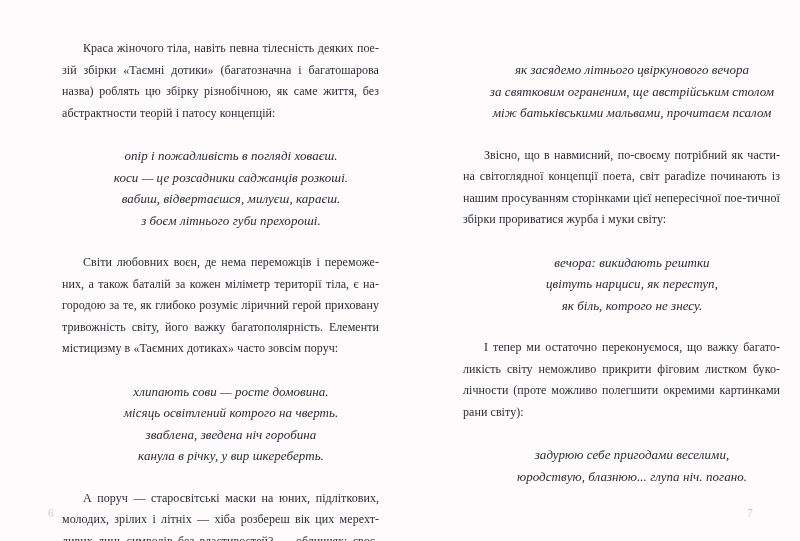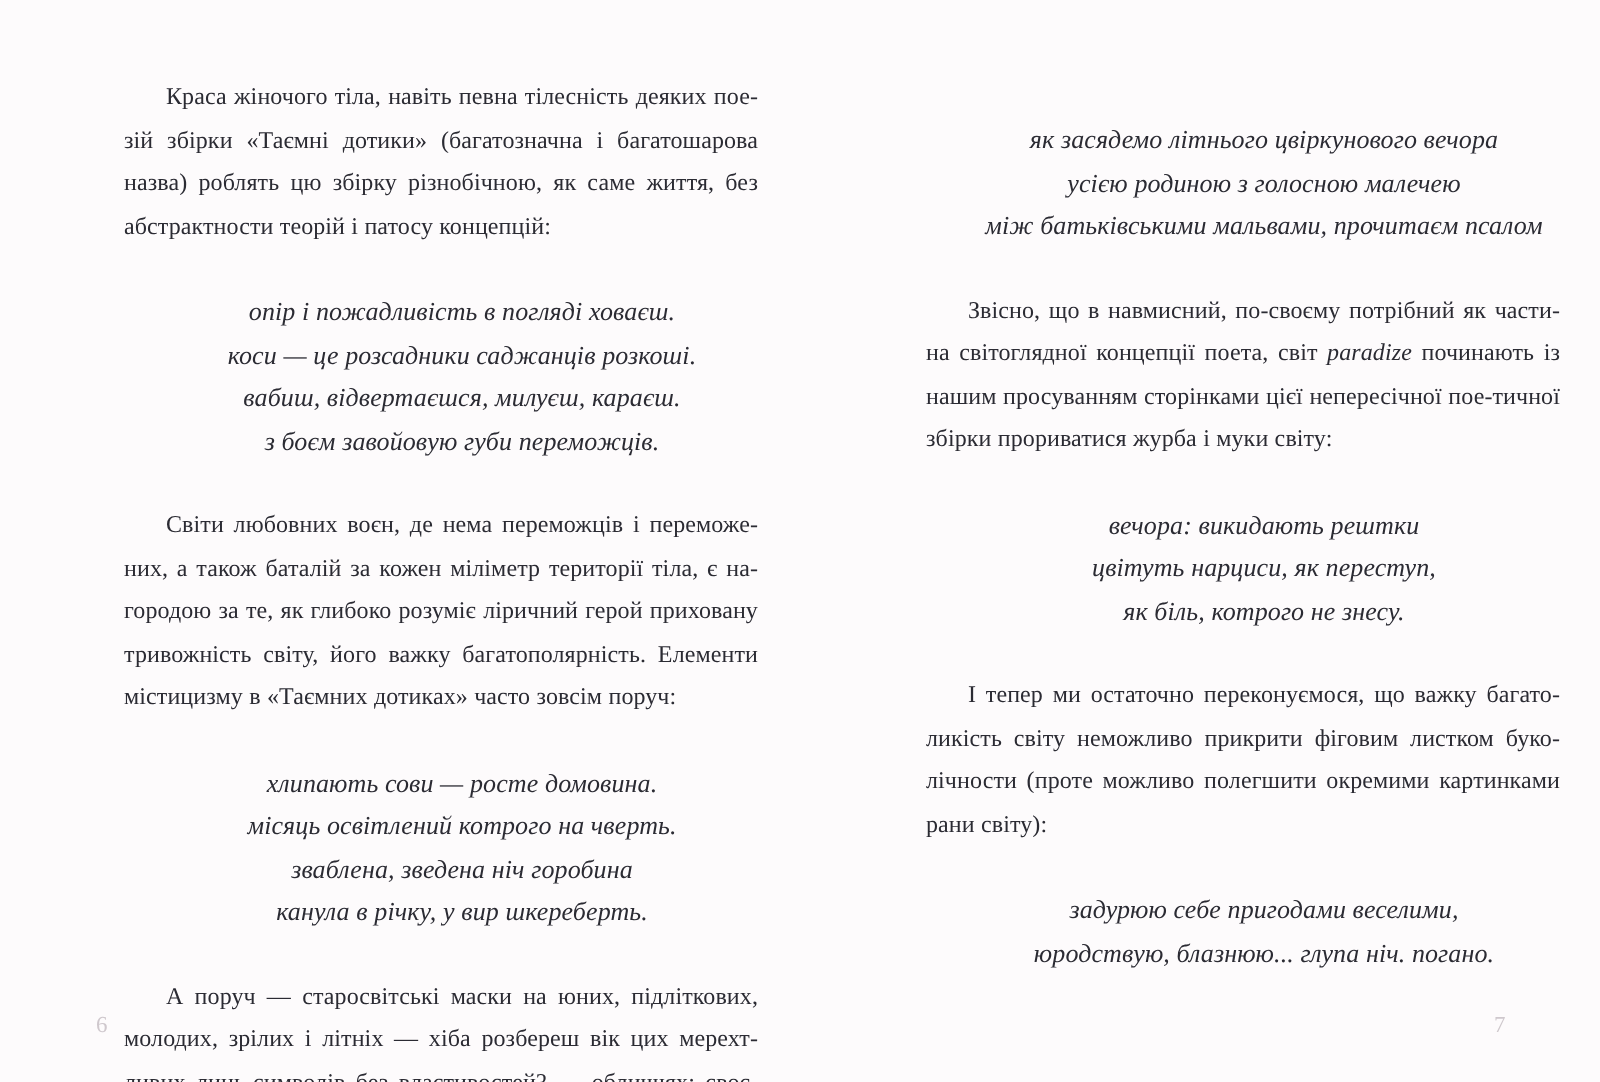--- a/index.html
+++ b/index.html
@@ -69,36 +69,36 @@
     position: absolute;
     bottom: 22px;
     font-size: 11.5px;
     font-family: "Liberation Serif", "DejaVu Serif", serif;
     color: #cfc8cd;
     letter-spacing: 0.3px;
   }
   .page-left .folio { left: 48px; }
   .page-right .folio { right: 47px; }
 
-  .italic-inline { font-style: italic; }
+  .italic-inline { }
 </style>
 </head>
 <body style="background: rgb(253, 251, 252); color: rgb(43, 43, 51);">
 
 <div class="spread">
 
   <div class="page page-left">
     <div class="page-body">
         <p class="para">Краса жіночого тіла, навіть певна тілесність деяких пое-зій збірки «Таємні дотики» (багатозначна і багатошарова назва) роблять цю збірку різнобічною, як саме життя, без абстрактности теорій і патосу концепцій:</p>
         <div class="gap-before-verse"></div>
         <ul class="verse">
           <li>опір і пожадливість в погляді ховаєш.</li>
           <li>коси — це розсадники саджанців розкоші.</li>
           <li>вабиш, відвертаєшся, милуєш, караєш.</li>
-          <li>з боєм завойовую губи переможців.</li>
+          <li>з боєм літнього губи прехороші.</li>
         </ul>
         <div class="gap-after-verse"></div>
         <p class="para">Світи любовних воєн, де нема переможців і переможе-них, а також баталій за кожен міліметр території тіла, є на-городою за те, як глибоко розуміє ліричний герой приховану тривожність світу, його важку багатополярність. Елементи містицизму в «Таємних дотиках» часто зовсім поруч:</p>
         <div class="gap-before-verse"></div>
         <ul class="verse">
           <li>хлипають сови — росте домовина.</li>
           <li>місяць освітлений котрого на чверть.</li>
           <li>зваблена, зведена ніч горобина</li>
           <li>канула в річку, у вир шкереберть.</li>
         </ul>
@@ -106,21 +106,21 @@
         <p class="para">А поруч — старосвітські маски на юних, підліткових, молодих, зрілих і літніх — хіба розбереш вік цих мерехт-ливих лиць-символів без властивостей? — обличчях; своє-рідна панськість сімейних учт, якась нова форма хутірної філософії (згадується Пантелеймон Куліш):</p>
       </div>
     <div class="folio" style="color: rgb(207, 200, 205);">6</div>
   </div>
 
   <div class="page page-right">
     <div class="page-body">
         <div class="gap-before-verse"></div>
         <ul class="verse">
           <li>як засядемо літнього цвіркунового вечора</li>
-          <li>усією родиною з голосною малечею</li>
+          <li>за святковим ограненим, ще австрійським столом</li>
           <li>між батьківськими мальвами, прочитаєм псалом</li>
         </ul>
         <div class="gap-after-verse"></div>
         <p class="para"><span>Звісно, що в навмисний, по-своєму потрібний як части-на світоглядної концепції поета, світ </span><span class="italic-inline">paradize</span><span> починають із нашим просуванням сторінками цієї непересічної пое-тичної збірки прориватися журба і муки світу:</span></p>
         <div class="gap-before-verse"></div>
         <ul class="verse">
           <li>вечора: викидають рештки</li>
           <li>цвітуть нарциси, як переступ,</li>
           <li>як біль, котрого не знесу.</li>
         </ul>

